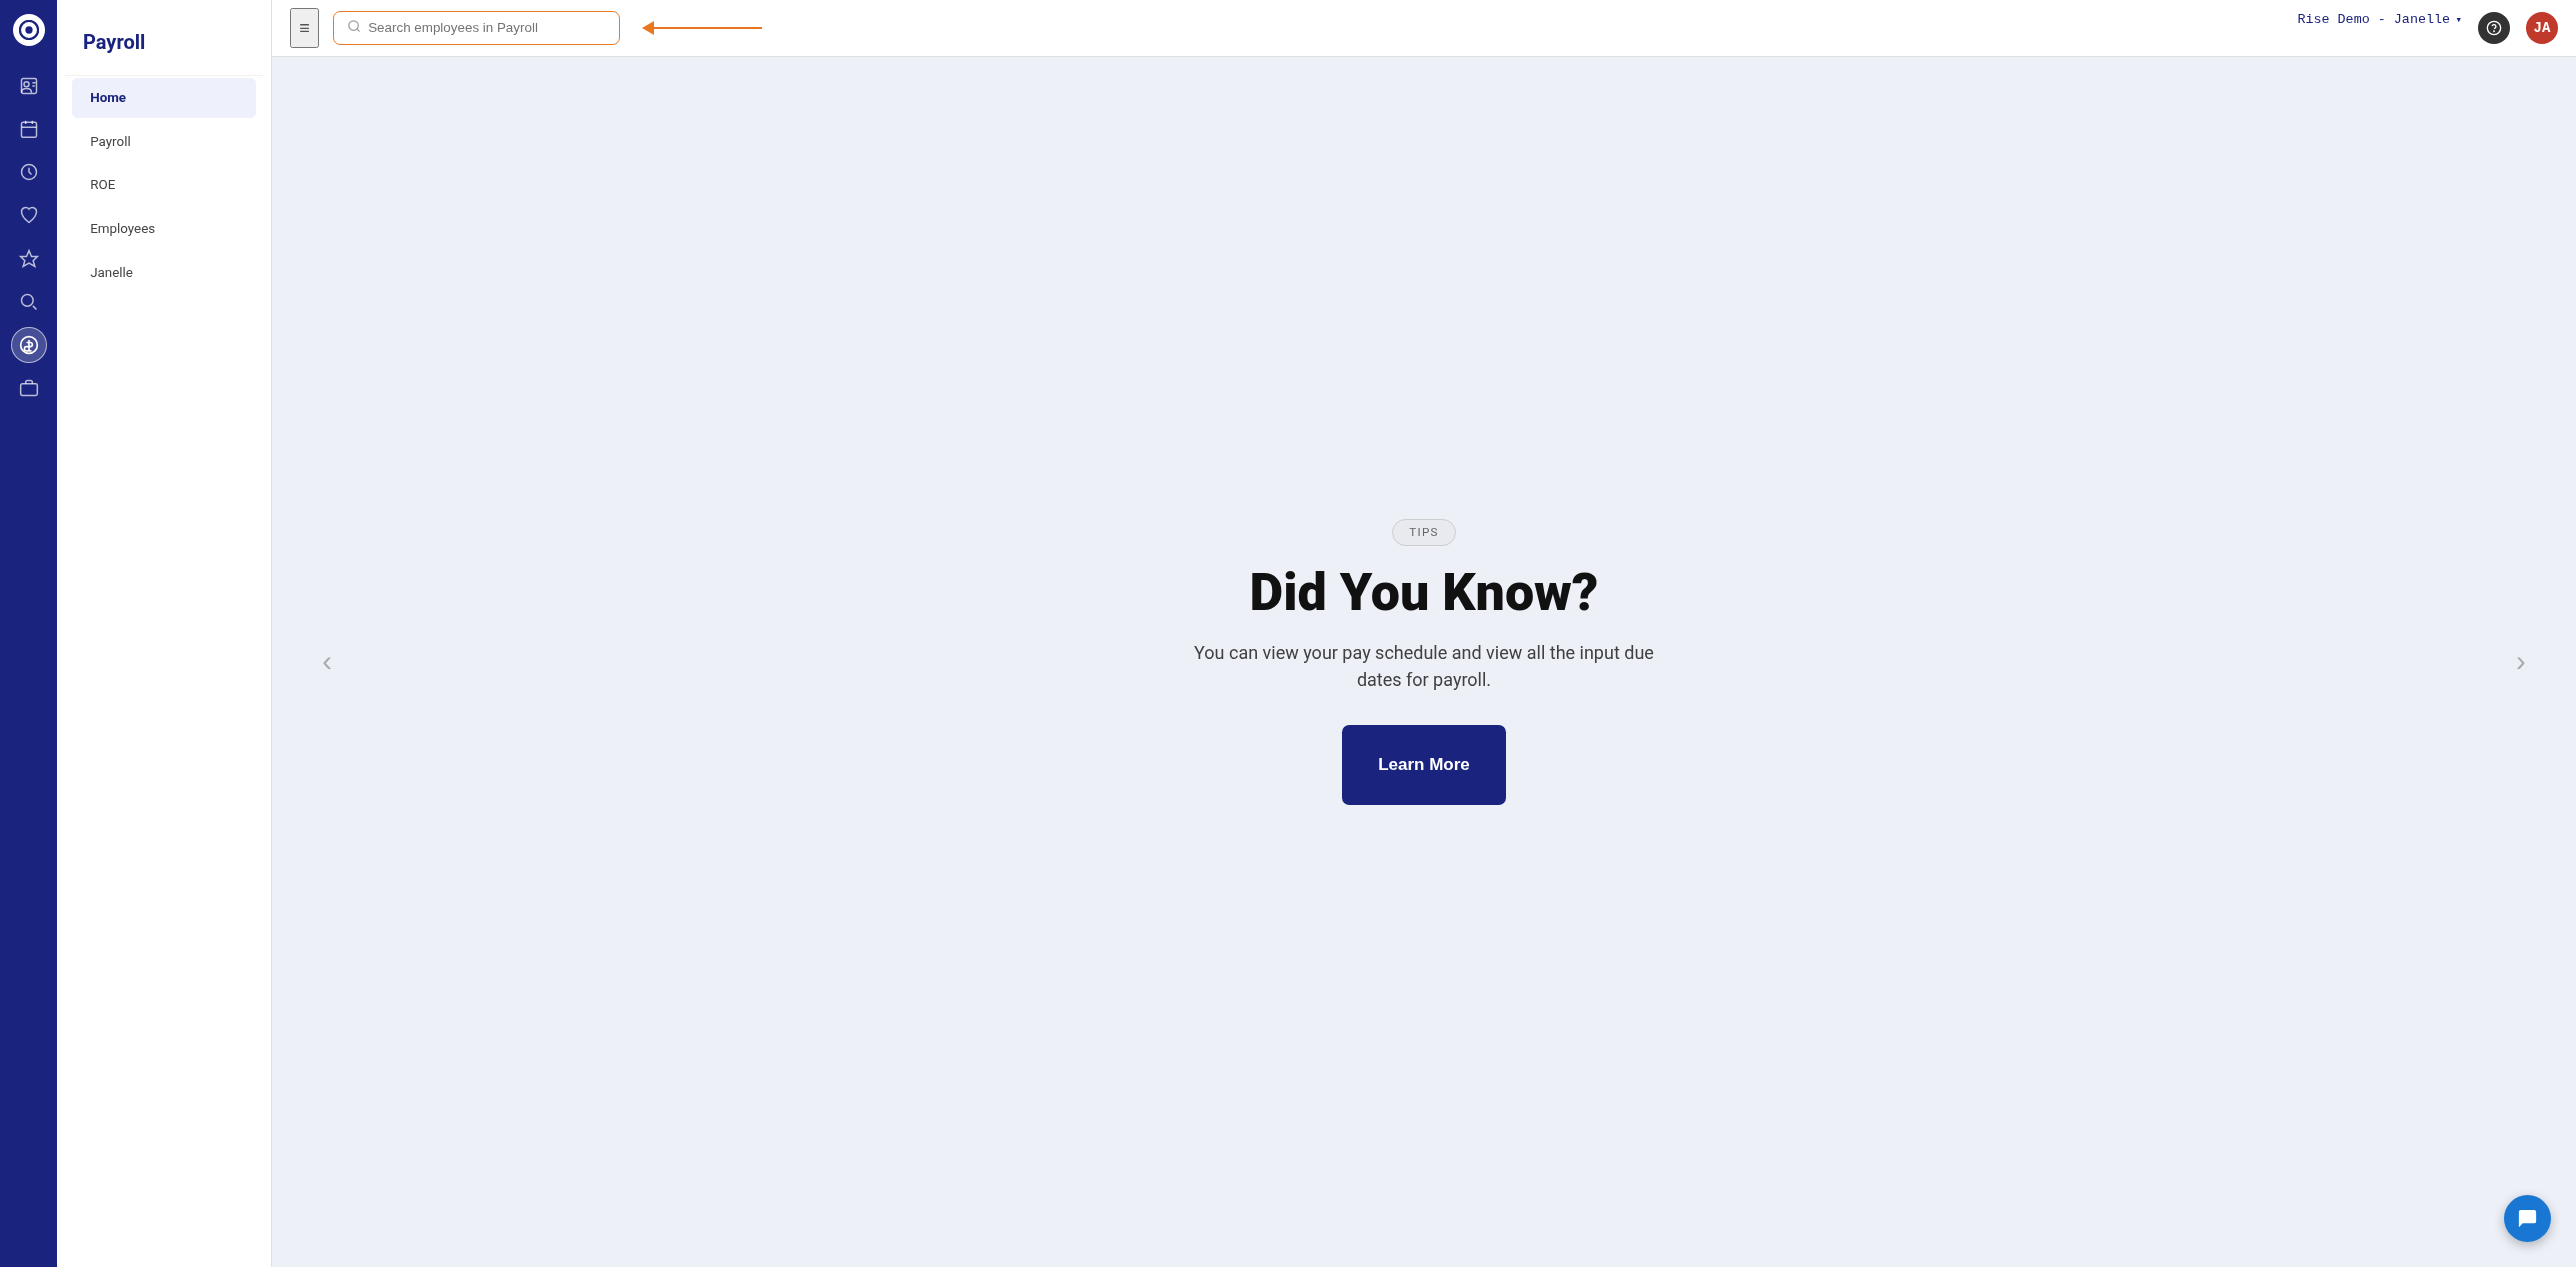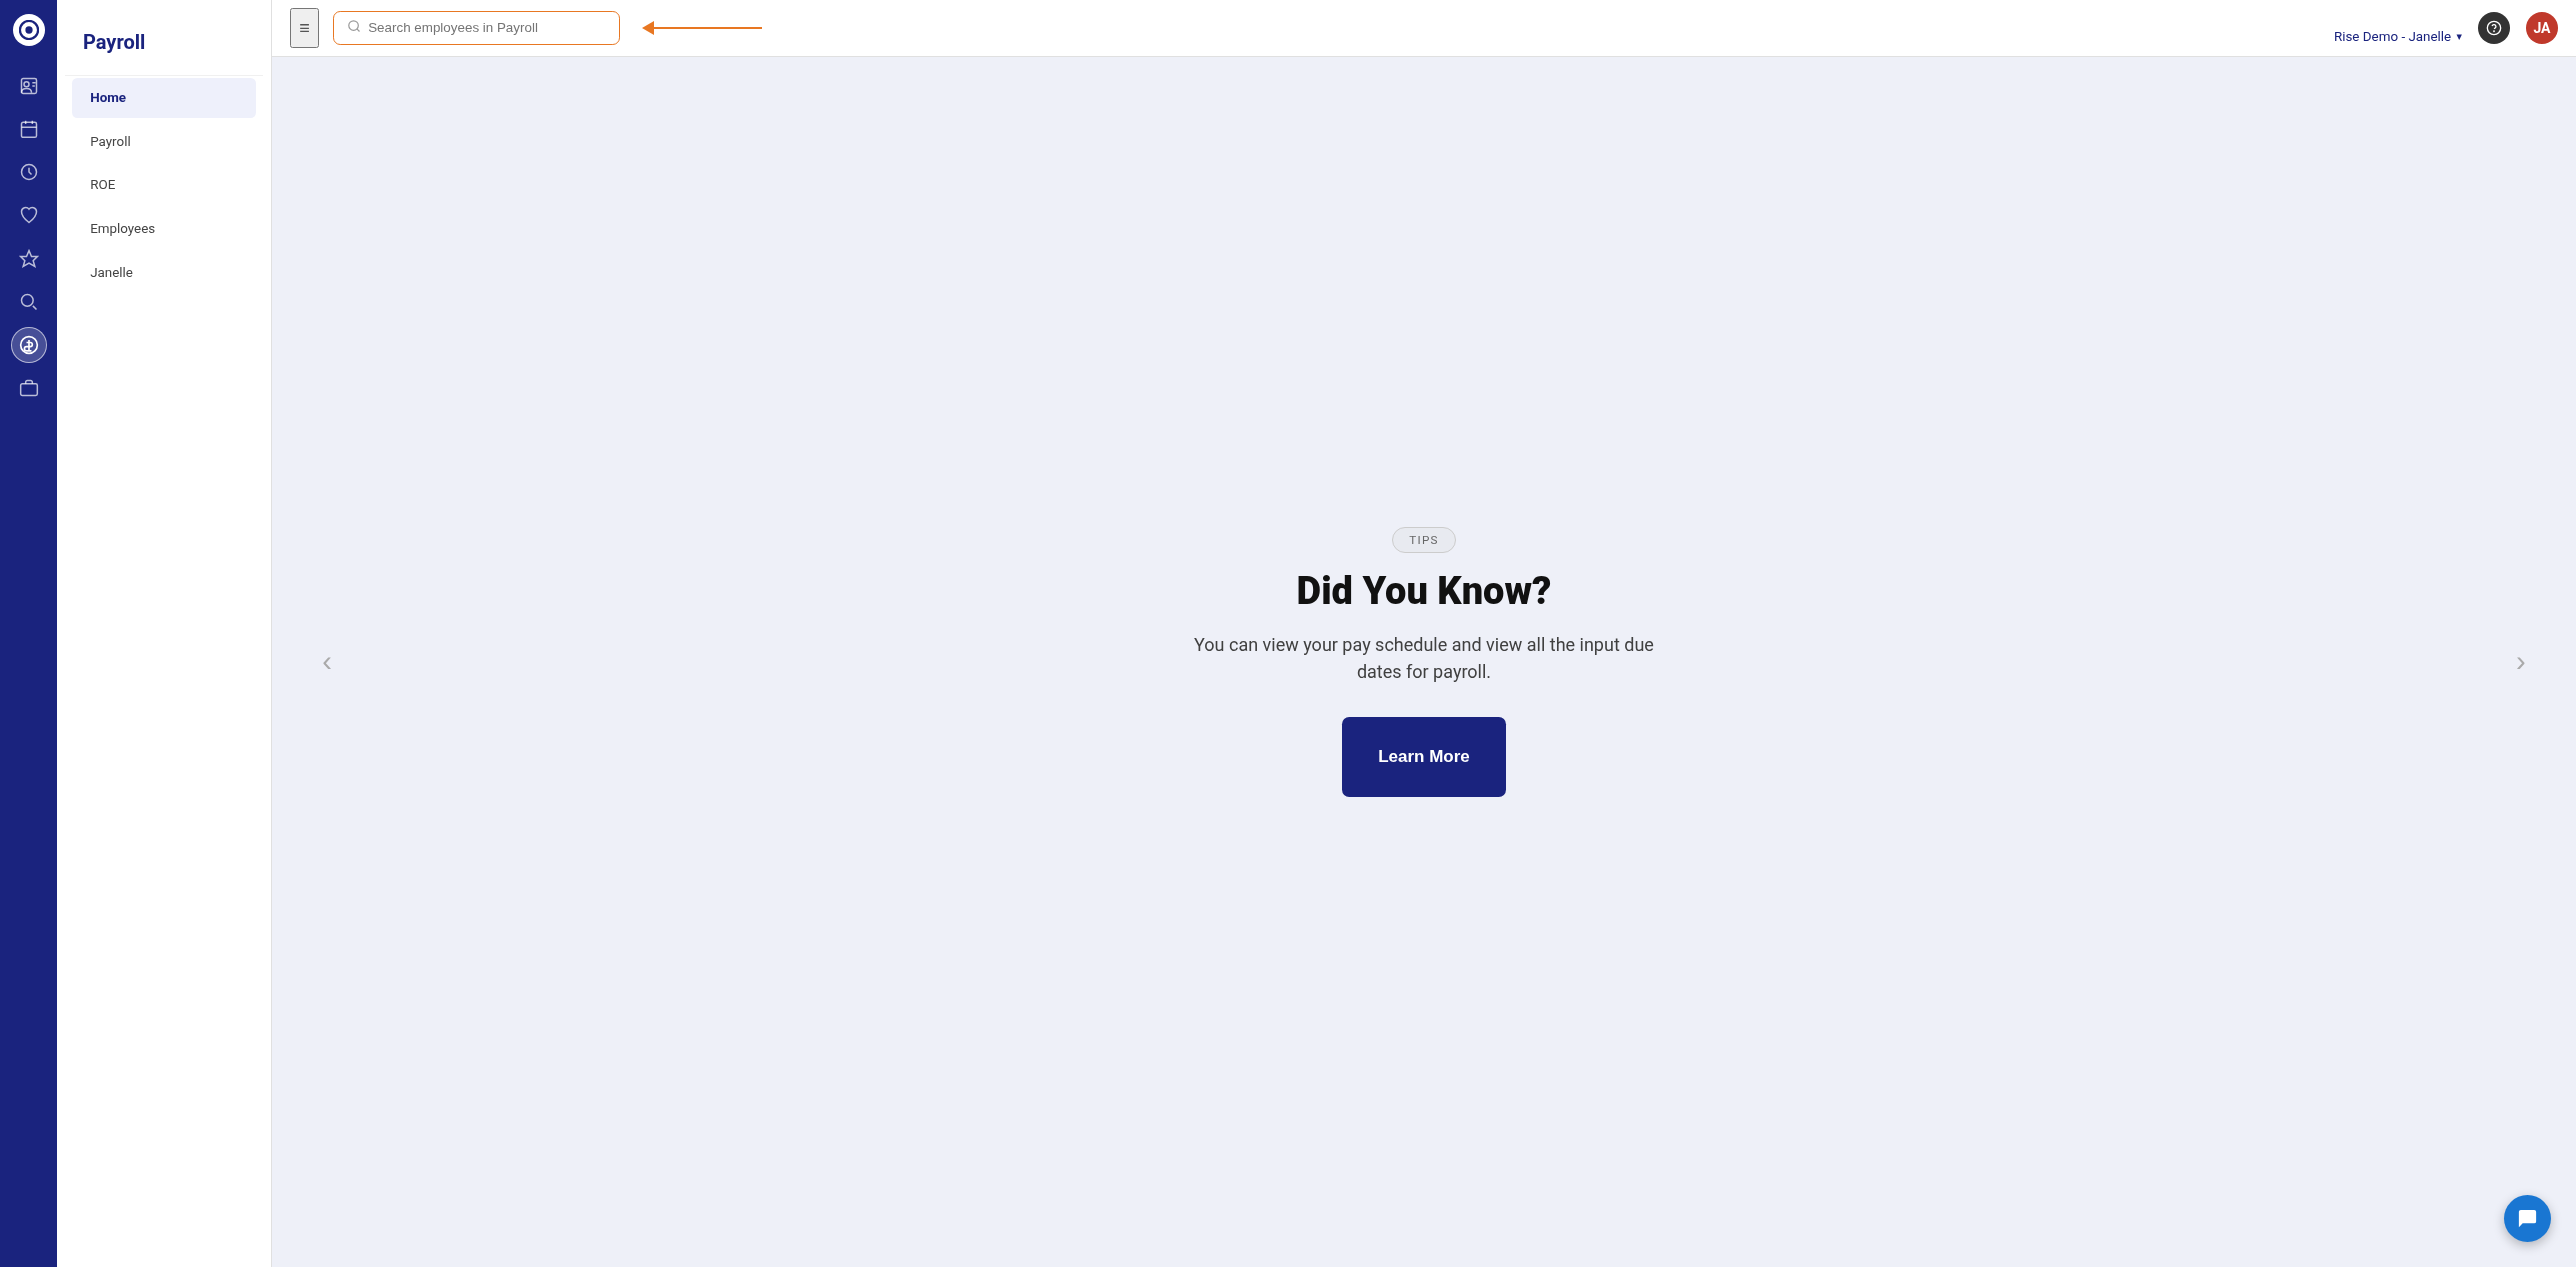--- a/index.html
+++ b/index.html
@@ -136,22 +136,23 @@
     
     .arrow-container {
       display: flex;
       align-items: center;
       margin-left: 9px;
     }
 
     .topbar-right {
       margin-left: auto;
       display: flex;
-      align-items: flex-end;
+      align-items: flex-start;
       gap: 16px;
+      font-family: Liberation Mono, monospace;
     }
     .workspace-selector {
       display: flex;
       align-items: center;
       gap: 5.4px;
       color: #1a237e;
       font-size: 13.4px;
       cursor: pointer;
     }
     .workspace-selector .chevron { font-size: 10.8px; }
@@ -211,21 +212,21 @@
       background: #e8eaf0;
       border: 0.9px solid #ccc;
       border-radius: 18px;
       padding: 5.4px 16px;
       font-size: 11.7px;
       color: #666;
       letter-spacing: 1.3px;
       margin-bottom: 18px;
     }
     .did-you-know {
-      font-size: 38px;
+      font-size: 52px;
       font-weight: 900;
       color: #111;
       line-height: 1.1;
       margin-bottom: 18px;
       font-style: normal;
     }
     .tips-description {
       font-size: 18px;
       color: #404040;
       margin-bottom: 32px;

